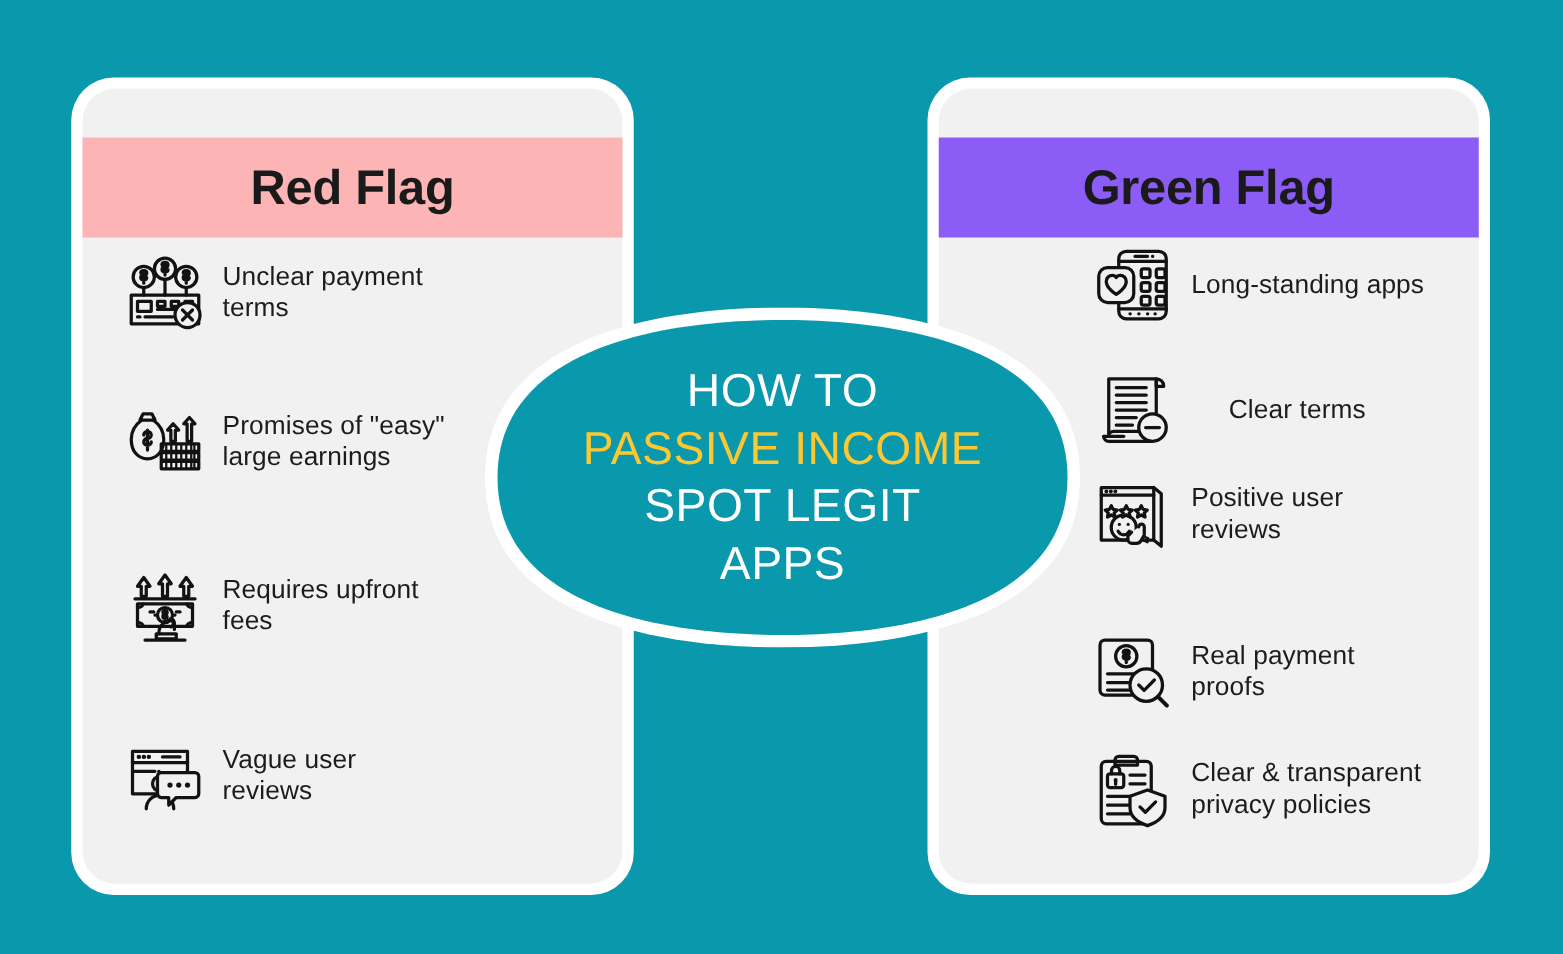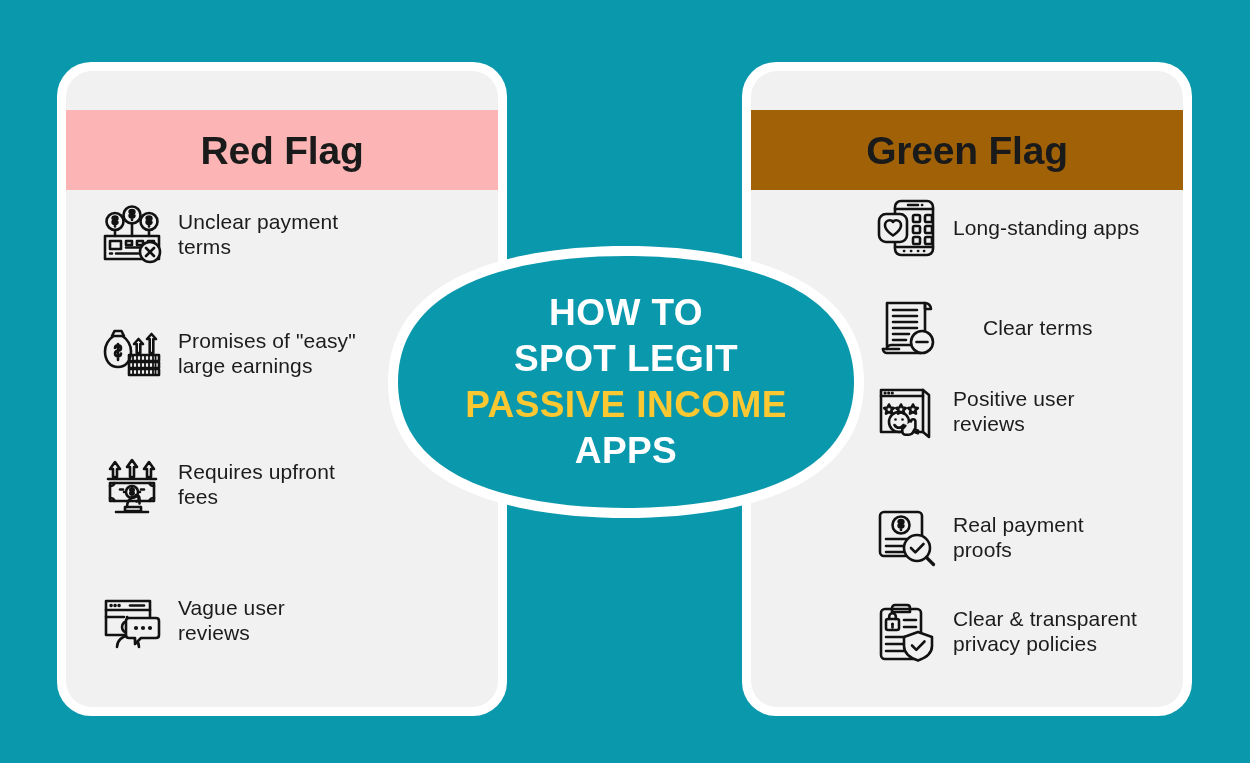--- a/index.html
+++ b/index.html
@@ -35,21 +35,21 @@
     display:flex;align-items:center;justify-content:center;
   }
   .card-band .band-title{
     font-size:39px;
     font-weight:700;
     color:#1a1a1a;
     letter-spacing:-0.2px;
     line-height:1;
   }
   #band-red{ background:#fcb4b4; }
-  #band-green{ background:#a16207; }
+  #band-green{ background:#8b5cf6; }
 
   
   .items{
     position:absolute;
     left:0;right:0;top:119px;bottom:0;
   }
   .item{
     position:absolute;
     display:flex;
     align-items:center;
@@ -96,21 +96,21 @@
     width:456px; height:252px;
     z-index:6;
     display:flex;
     flex-direction:column;
     align-items:center;
     justify-content:center;
     text-align:center;
   }
   #badge-text .bline{
     font-size:37px;
-    font-weight:700;
+    font-weight:400;
     line-height:1.24;
     letter-spacing:0.4px;
     color:#ffffff;
   }
   #badge-text .bline.hl{ color:#fbc832; }
 </style>
 </head>
 <body>
 
 <div class="stage">
@@ -305,18 +305,18 @@
              C 0 20, 146 0, 238 0 Z" fill="#ffffff"></path>
     <path d="M238 10
              C 324 10, 466 28, 466 136
              C 466 244, 324 262, 238 262
              C 152 262, 10 244, 10 136
              C 10 28, 152 10, 238 10 Z" fill="#0a98ad"></path>
   </svg>
 
   <div id="badge-text">
     <span class="bline">HOW TO</span>
+    <span class="bline hl">PASSIVE INCOME</span>
     <span class="bline">SPOT LEGIT</span>
-    <span class="bline hl">PASSIVE INCOME</span>
     <span class="bline">APPS</span>
   </div>
 
 </div>
 
 </body></html>

